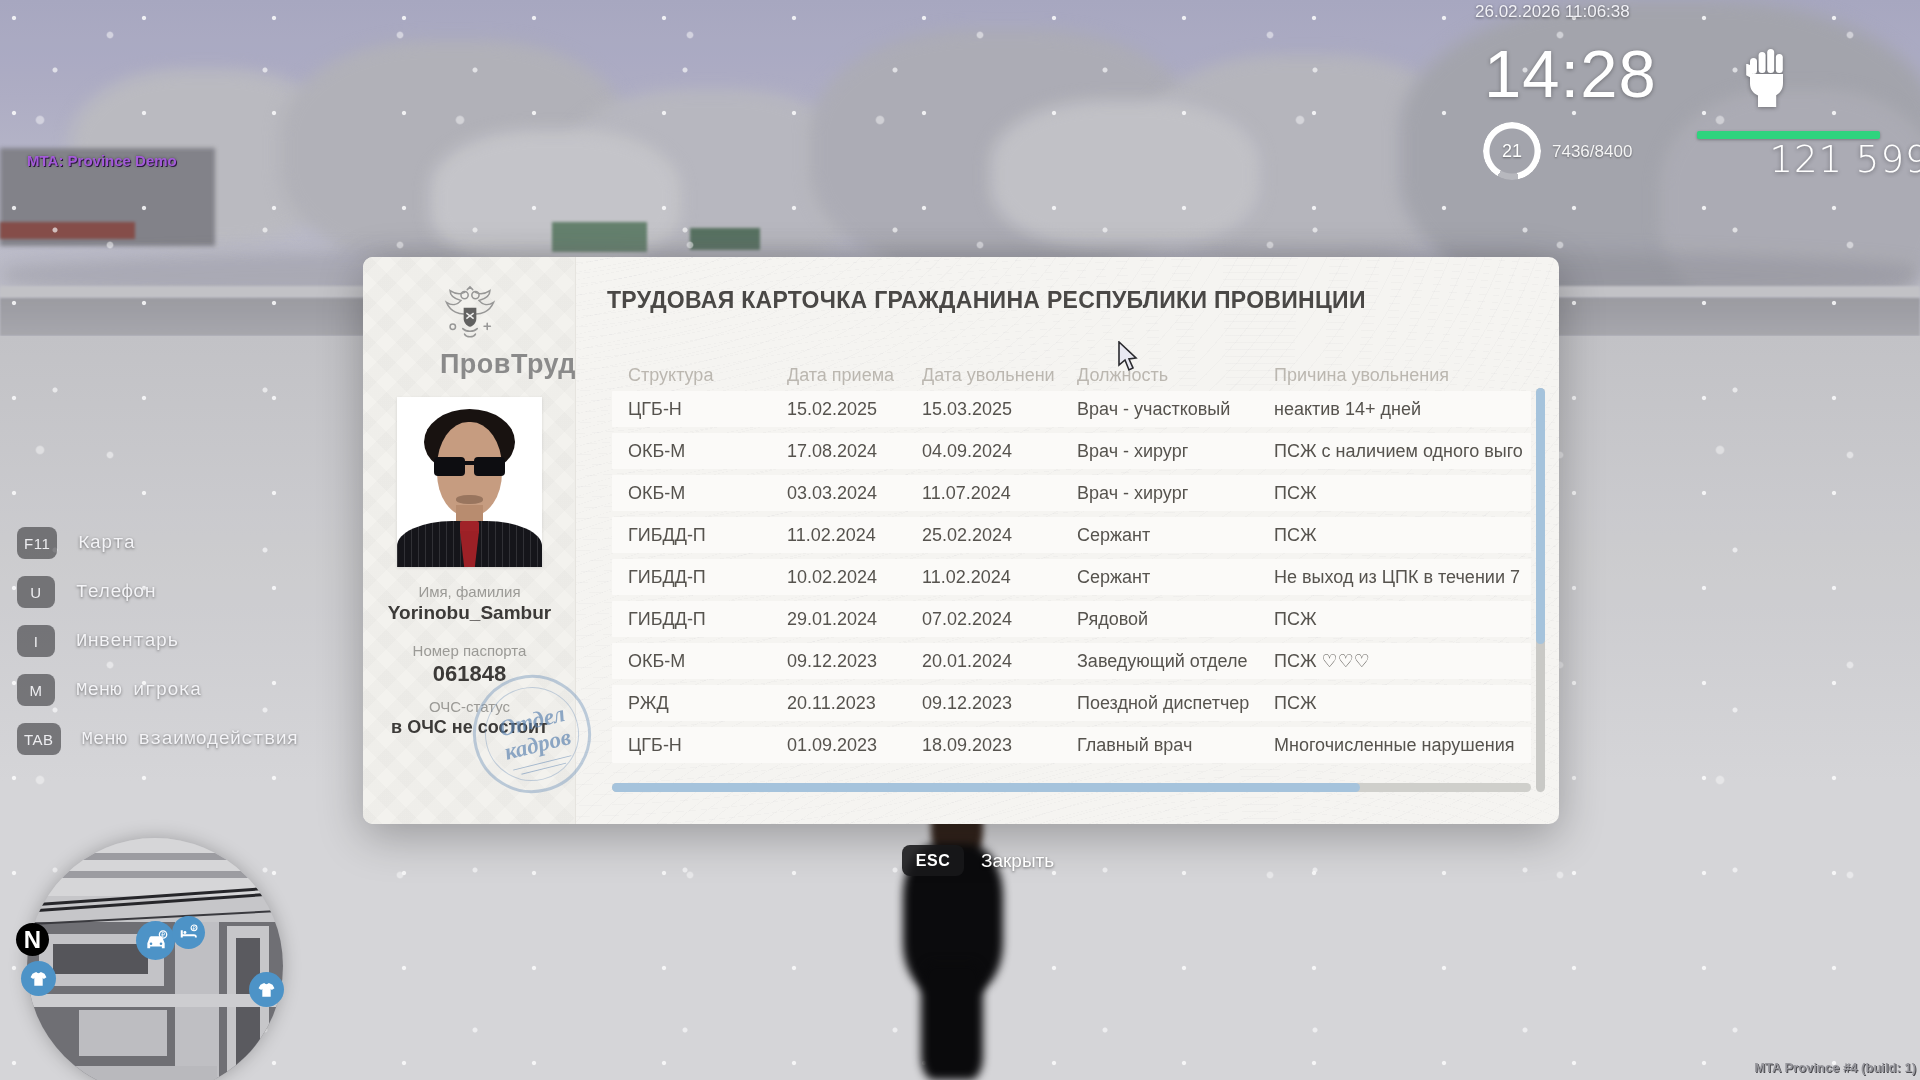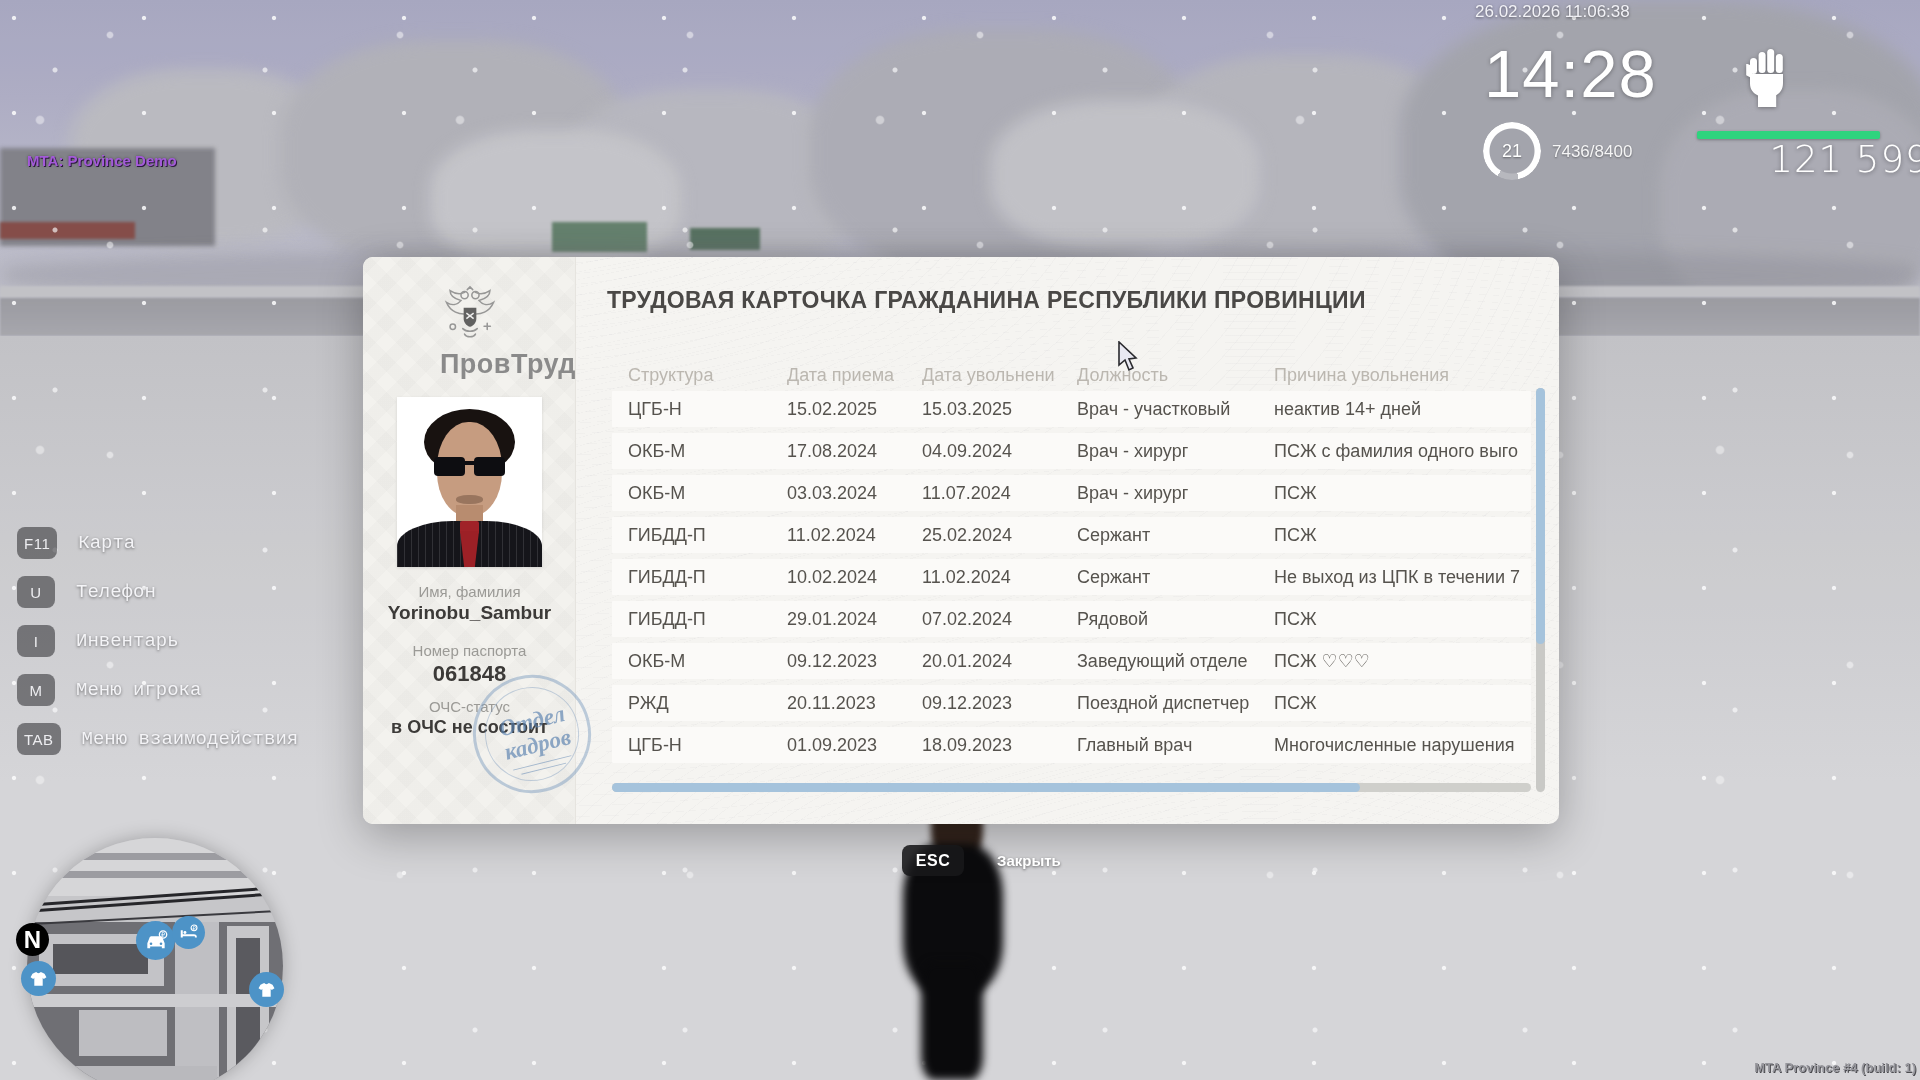--- a/index.html
+++ b/index.html
@@ -129,21 +129,21 @@
   .trow>div{overflow:hidden;white-space:nowrap;}
   .vscroll{position:absolute;left:1173px;top:131px;width:9px;height:404px;background:#c9c9c6;border-radius:5px;}
   .vthumb{position:absolute;left:0;top:0;width:9px;height:256px;background:#a5c3dc;border-radius:5px;}
   .hscroll{position:absolute;left:249px;top:526px;width:919px;height:9px;background:#cfcfcb;border-radius:5px;}
   .hthumb{position:absolute;left:0;top:0;width:748px;height:9px;background:#a5c3dc;border-radius:5px;}
 
   
   .close-hint{position:absolute;left:902px;top:845px;display:flex;align-items:center;cursor:pointer;text-align:center;}
   .esc-badge{width:62px;height:31px;border-radius:8px;background:rgba(24,24,26,.88);display:flex;align-items:center;justify-content:center;
     color:#fff;font-size:16px;font-weight:700;letter-spacing:.5px;}
-  .close-label{margin-left:33px;font-size:15px;font-weight:700;color:#fff;text-shadow:0 1px 3px rgba(0,0,0,.55);}
+  .close-label{margin-left:17px;font-size:19px;font-weight:400;color:#fff;text-shadow:0 1px 3px rgba(0,0,0,.55);}
   .cursor{position:absolute;left:1117px;top:341px;}
 </style>
 </head>
 <body>
 
 <div id="screen">
 
   <div class="bg"></div>
   <div class="blob b1"></div>
   <div class="blob b2"></div>
@@ -326,21 +326,21 @@
         <div>15.02.2025</div>
         <div>15.03.2025</div>
         <div>Врач - участковый</div>
         <div>неактив 14+ дней</div>
       </div>
         <div class="trow">
         <div>ОКБ-М</div>
         <div>17.08.2024</div>
         <div>04.09.2024</div>
         <div>Врач - хирург</div>
-        <div>ПСЖ с фамилия одного выго</div>
+        <div>ПСЖ с наличием одного выго</div>
       </div>
         <div class="trow">
         <div>ОКБ-М</div>
         <div>03.03.2024</div>
         <div>11.07.2024</div>
         <div>Врач - хирург</div>
         <div>ПСЖ</div>
       </div>
         <div class="trow">
         <div>ГИБДД-П</div>

